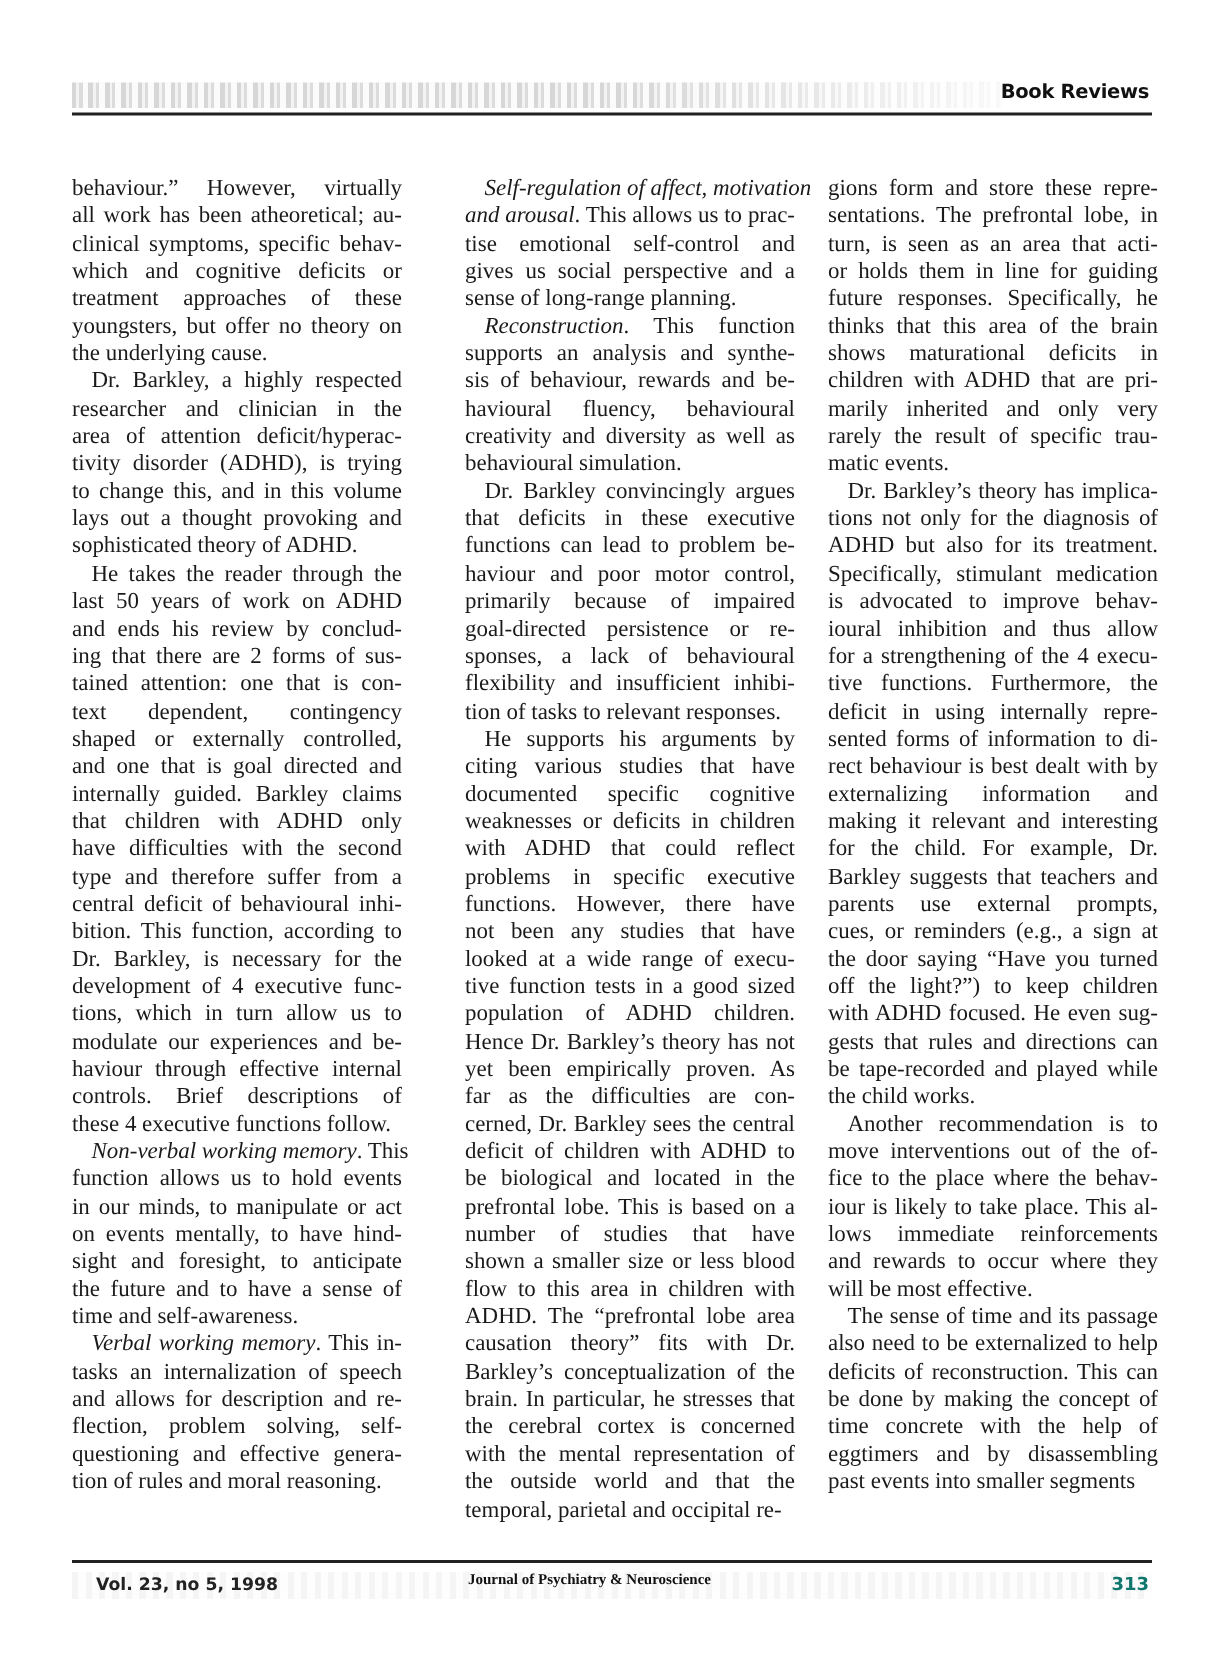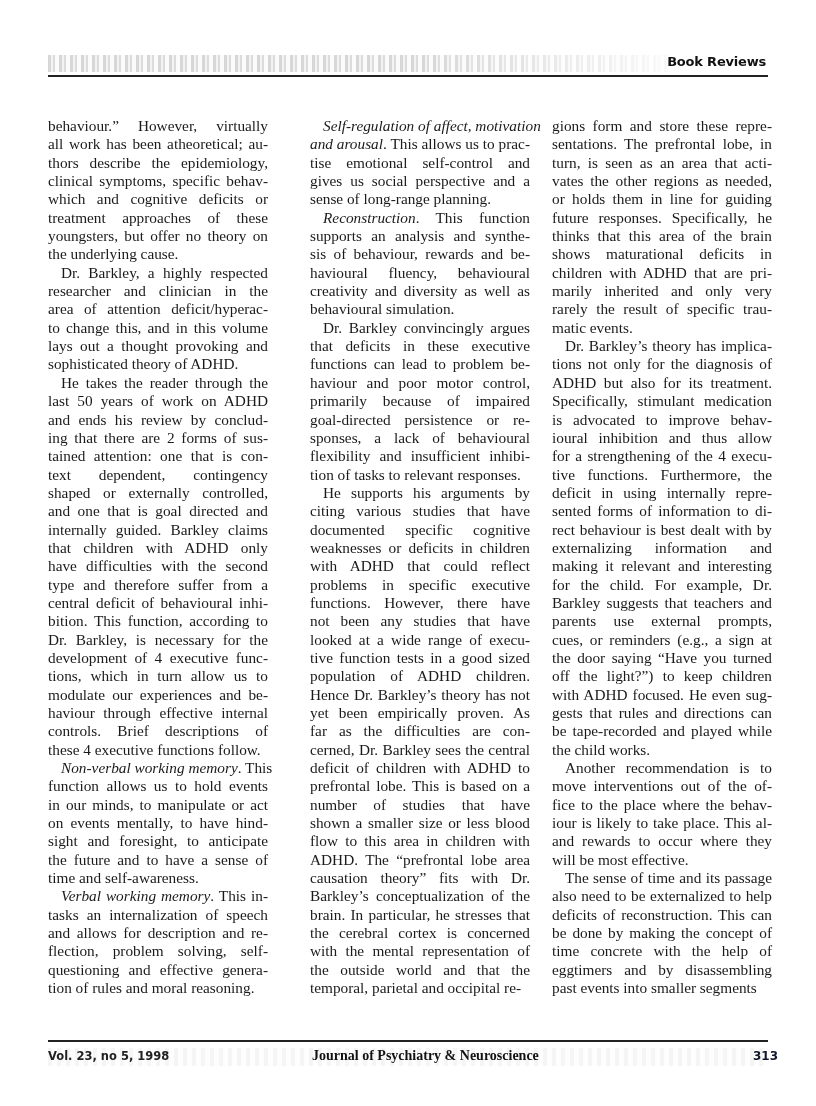--- a/index.html
+++ b/index.html
@@ -20,49 +20,49 @@
   .col1 { left:48px; }
   .col2 { left:310px; }
   .col3 { left:552px; }
   .col p { margin:0; text-indent:0; }
   .col .ln { display:block; text-align:justify; text-align-last:justify; white-space:nowrap; overflow:visible; }
   .col .ln.last { text-align-last:left; }
   .col .ln.first-ind { padding-left:13px; }
   em { font-style:italic; }
   .footer-bar { position:absolute; left:48px; top:1048px; width:720px; height:18px;
     background: repeating-linear-gradient(90deg, rgba(200,200,200,0.18) 0 4px, rgba(240,240,240,0.1) 4px 9px); }
-  .footer-left { position:absolute; left:48px; top:1049px; font-family:"DejaVu Sans","Liberation Sans",sans-serif;
+  .footer-left { position:absolute; left:64px; top:1049px; font-family:"DejaVu Sans","Liberation Sans",sans-serif;
     font-size:11.5px; font-weight:bold; color:#222; }
   .footer-center { position:absolute; left:312px; top:1048px; font-family:"Liberation Serif",serif;
-    font-size:14px; font-weight:bold; color:#111; }
-  .footer-right { position:absolute; right:38px; top:1049px; font-family:"DejaVu Sans","Liberation Sans",sans-serif;
-    font-size:12px; font-weight:bold; color:#0f172a; }
+    font-size:10px; font-weight:bold; color:#111; }
+  .footer-right { position:absolute; right:50px; top:1049px; font-family:"DejaVu Sans","Liberation Sans",sans-serif;
+    font-size:12px; font-weight:bold; color:#0f766e; }
 </style>
 </head>
 <body>
 
 <div class="header-bar"></div>
 <div class="section-title">Book Reviews</div>
 <div class="rule-top"></div>
 
 <div class="col col1">
     <p>
       <span class="ln">behaviour.” However, virtually</span>
       <span class="ln">all work has been atheoretical; au-</span>
-      <span class="ln">thors describe the epidemiology,</span>
       <span class="ln">clinical symptoms, specific behav-</span>
       <span class="ln">which and cognitive deficits or</span>
       <span class="ln">treatment approaches of these</span>
       <span class="ln">youngsters, but offer no theory on</span>
       <span class="ln last">the underlying cause.</span>
     </p>
     <p>
       <span class="ln first-ind">Dr. Barkley, a highly respected</span>
       <span class="ln">researcher and clinician in the</span>
       <span class="ln">area of attention deficit/hyperac-</span>
+      <span class="ln">tivity disorder (ADHD), is trying</span>
       <span class="ln">to change this, and in this volume</span>
       <span class="ln">lays out a thought provoking and</span>
       <span class="ln last">sophisticated theory of ADHD.</span>
     </p>
     <p>
       <span class="ln first-ind">He takes the reader through the</span>
       <span class="ln">last 50 years of work on ADHD</span>
       <span class="ln">and ends his review by conclud-</span>
       <span class="ln">ing that there are 2 forms of sus-</span>
       <span class="ln">tained attention: one that is con-</span>
@@ -138,40 +138,40 @@
       <span class="ln">functions. However, there have</span>
       <span class="ln">not been any studies that have</span>
       <span class="ln">looked at a wide range of execu-</span>
       <span class="ln">tive function tests in a good sized</span>
       <span class="ln">population of ADHD children.</span>
       <span class="ln">Hence Dr. Barkley’s theory has not</span>
       <span class="ln">yet been empirically proven. As</span>
       <span class="ln">far as the difficulties are con-</span>
       <span class="ln">cerned, Dr. Barkley sees the central</span>
       <span class="ln">deficit of children with ADHD to</span>
+      <span class="ln">be biological and located in the</span>
       <span class="ln">prefrontal lobe. This is based on a</span>
       <span class="ln">number of studies that have</span>
       <span class="ln">shown a smaller size or less blood</span>
       <span class="ln">flow to this area in children with</span>
       <span class="ln">ADHD. The “prefrontal lobe area</span>
       <span class="ln">causation theory” fits with Dr.</span>
       <span class="ln">Barkley’s conceptualization of the</span>
       <span class="ln">brain. In particular, he stresses that</span>
       <span class="ln">the cerebral cortex is concerned</span>
       <span class="ln">with the mental representation of</span>
       <span class="ln">the outside world and that the</span>
       <span class="ln last">temporal, parietal and occipital re-</span>
     </p>
   </div>
 <div class="col col3">
     <p>
       <span class="ln">gions form and store these repre-</span>
       <span class="ln">sentations. The prefrontal lobe, in</span>
       <span class="ln">turn, is seen as an area that acti-</span>
-      <span class="ln">vates the other regions as needed,</span>
       <span class="ln">or holds them in line for guiding</span>
       <span class="ln">future responses. Specifically, he</span>
       <span class="ln">thinks that this area of the brain</span>
       <span class="ln">shows maturational deficits in</span>
       <span class="ln">children with ADHD that are pri-</span>
       <span class="ln">marily inherited and only very</span>
       <span class="ln">rarely the result of specific trau-</span>
       <span class="ln last">matic events.</span>
     </p>
     <p>
@@ -197,20 +197,21 @@
       <span class="ln">with ADHD focused. He even sug-</span>
       <span class="ln">gests that rules and directions can</span>
       <span class="ln">be tape-recorded and played while</span>
       <span class="ln last">the child works.</span>
     </p>
     <p>
       <span class="ln first-ind">Another recommendation is to</span>
       <span class="ln">move interventions out of the of-</span>
       <span class="ln">fice to the place where the behav-</span>
       <span class="ln">iour is likely to take place. This al-</span>
+      <span class="ln">lows immediate reinforcements</span>
       <span class="ln">and rewards to occur where they</span>
       <span class="ln last">will be most effective.</span>
     </p>
     <p>
       <span class="ln first-ind">The sense of time and its passage</span>
       <span class="ln">also need to be externalized to help</span>
       <span class="ln">deficits of reconstruction. This can</span>
       <span class="ln">be done by making the concept of</span>
       <span class="ln">time concrete with the help of</span>
       <span class="ln">eggtimers and by disassembling</span>

